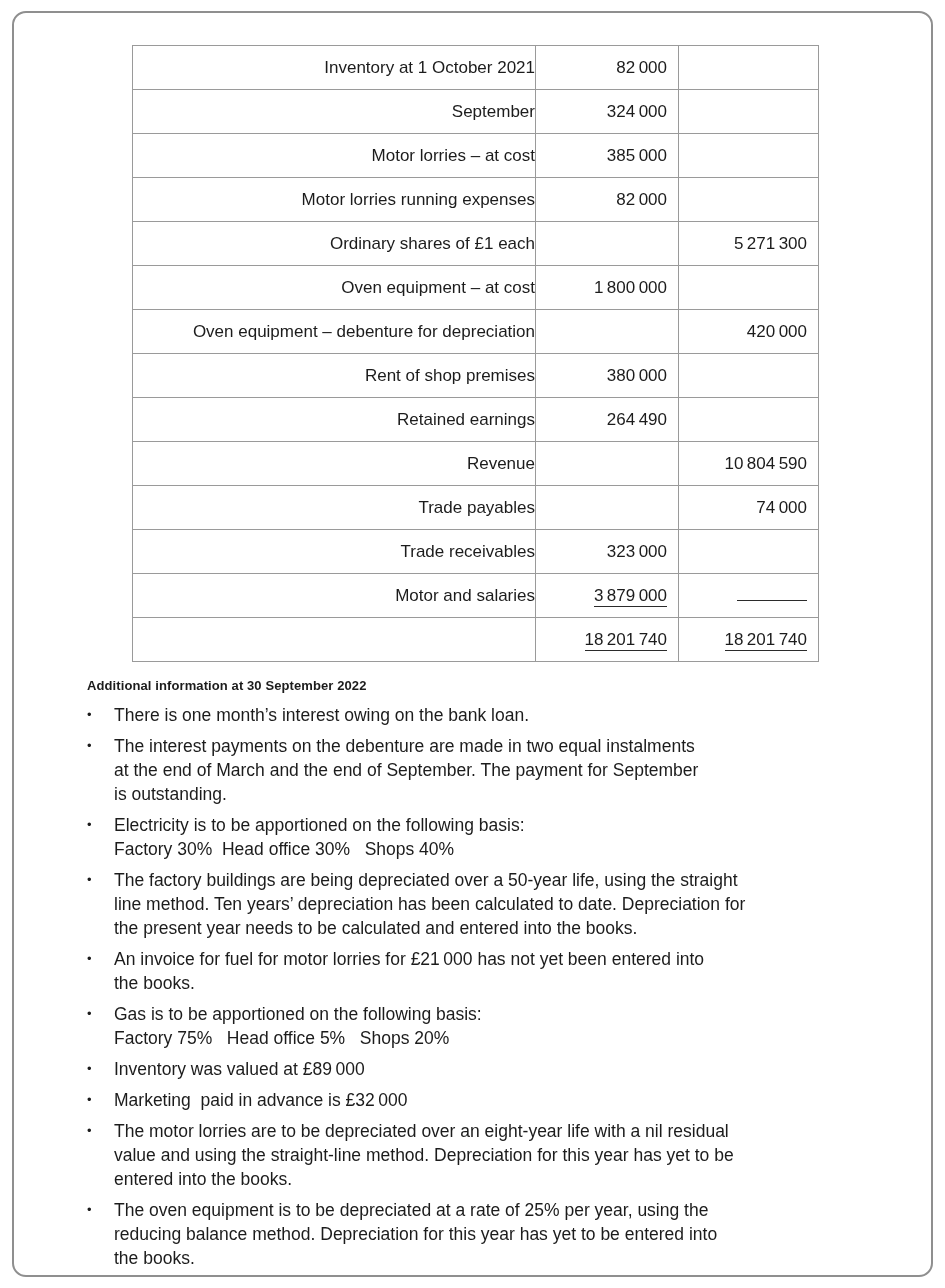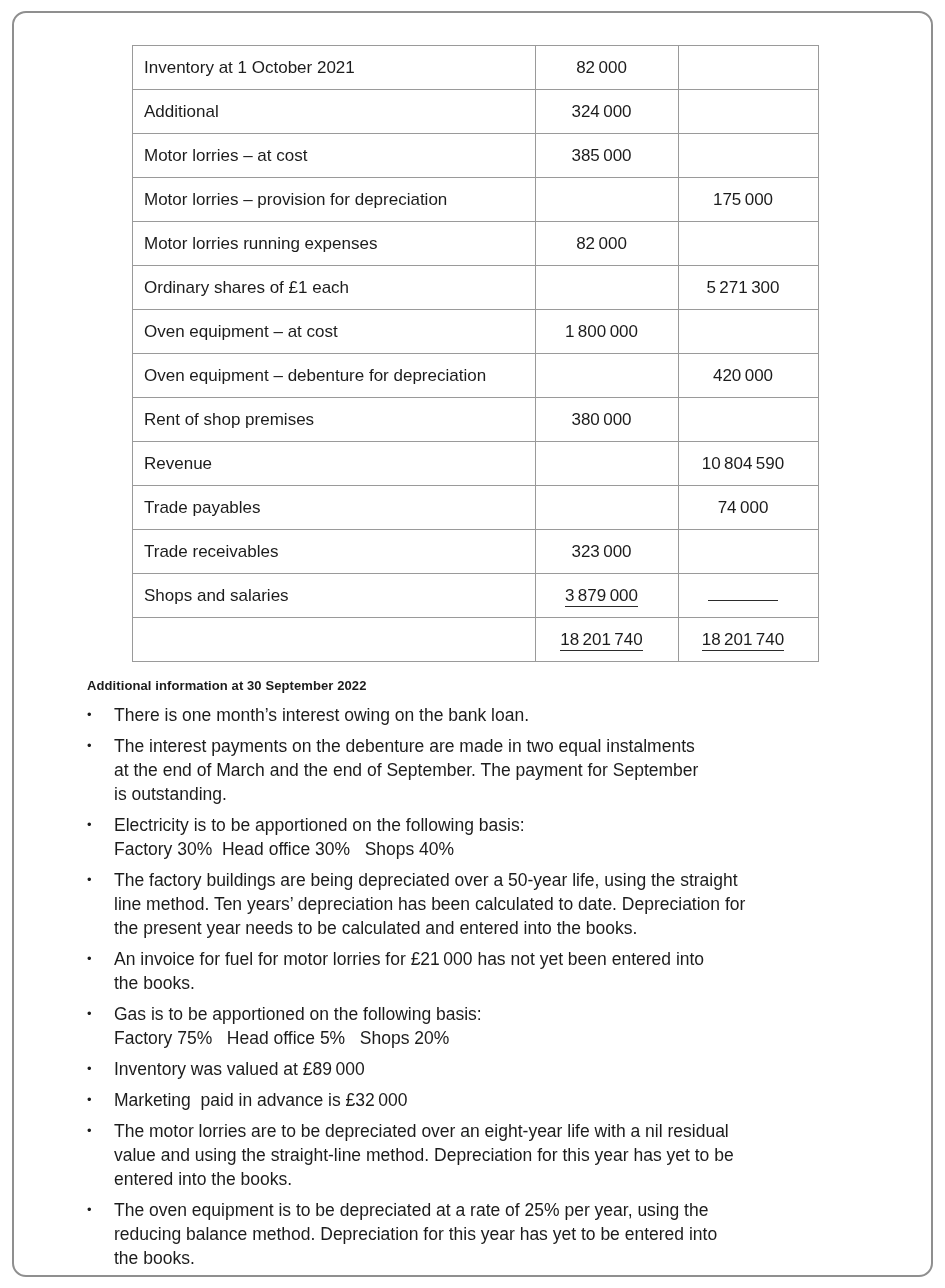--- a/index.html
+++ b/index.html
@@ -16,22 +16,22 @@
     padding:32px 0 0 73px;
     background:#ffffff;
     overflow:hidden;
   }
   table.tb { border-collapse:collapse; margin-left:45px; table-layout:fixed; }
   .tb td {
     border:1px solid #9a9a9a;
     height:44px; vertical-align:middle;
     font-size:17px;
   }
-  .tb td.lbl { width:403px; padding-left:11px; }
-  .tb td.num { width:143px; text-align:center; padding-right:11px; }
+  .tb td.lbl { width:403px; padding-left:24px;text-align:right; }
+  .tb td.num { width:143px; text-align:right; padding-right:11px; }
   .tb td.cr  { width:140px; }
   .u { border-bottom:1.5px solid #2b2b2b; padding-bottom:1px; }
   .blank-line { display:inline-block; width:70px; height:13px; border-bottom:1.5px solid #2b2b2b; }
   .heading { font-weight:bold; font-size:13px; margin:16px 0 10px 0; letter-spacing:0.1px; }
   .bullets { width:760px; }
   .bullet { display:flex; margin-bottom:7px; }
   .dot { width:27px; flex:none; font-size:13px; line-height:24px; color:#1c1c1c; }
   .btext { white-space:pre-line; font-size:17.5px; line-height:24px; width:725px; }
 </style>
 </head>
@@ -40,33 +40,28 @@
 <div class="page">
 
   <table class="tb">
     <tbody>
       <tr>
         <td class="lbl">Inventory at 1 October 2021</td>
         <td class="num">82 000</td>
         <td class="num cr"></td>
       </tr>
       <tr>
-        <td class="lbl">Additional</td>
+        <td class="lbl">September</td>
         <td class="num">324 000</td>
         <td class="num cr"></td>
       </tr>
       <tr>
         <td class="lbl">Motor lorries – at cost</td>
         <td class="num">385 000</td>
         <td class="num cr"></td>
-      </tr>
-      <tr>
-        <td class="lbl">Motor lorries – provision for depreciation</td>
-        <td class="num"></td>
-        <td class="num cr">175 000</td>
       </tr>
       <tr>
         <td class="lbl">Motor lorries running expenses</td>
         <td class="num">82 000</td>
         <td class="num cr"></td>
       </tr>
       <tr>
         <td class="lbl">Ordinary shares of £1 each</td>
         <td class="num"></td>
         <td class="num cr">5 271 300</td>
@@ -80,36 +75,41 @@
         <td class="lbl">Oven equipment – debenture for depreciation</td>
         <td class="num"></td>
         <td class="num cr">420 000</td>
       </tr>
       <tr>
         <td class="lbl">Rent of shop premises</td>
         <td class="num">380 000</td>
         <td class="num cr"></td>
       </tr>
       <tr>
+        <td class="lbl">Retained earnings</td>
+        <td class="num">264 490</td>
+        <td class="num cr"></td>
+      </tr>
+      <tr>
         <td class="lbl">Revenue</td>
         <td class="num"></td>
         <td class="num cr">10 804 590</td>
       </tr>
       <tr>
         <td class="lbl">Trade payables</td>
         <td class="num"></td>
         <td class="num cr">74 000</td>
       </tr>
       <tr>
         <td class="lbl">Trade receivables</td>
         <td class="num">323 000</td>
         <td class="num cr"></td>
       </tr>
       <tr>
-        <td class="lbl">Shops and salaries</td>
+        <td class="lbl">Motor and salaries</td>
         <td class="num"><span class="u">3 879 000</span></td>
         <td class="num cr"><span class="blank-line"></span></td>
       </tr>
       <tr>
         <td class="lbl"></td>
         <td class="num"><span class="u">18 201 740</span></td>
         <td class="num cr"><span class="u">18 201 740</span></td>
       </tr>
     </tbody>
   </table>

